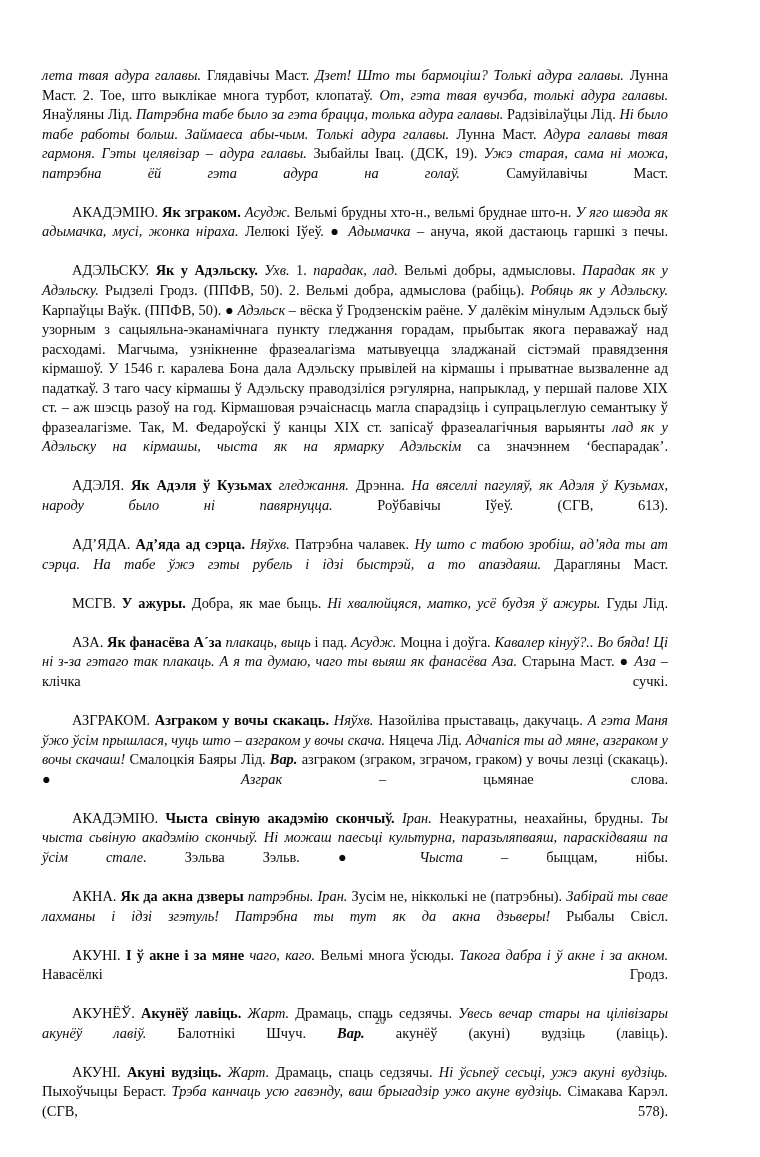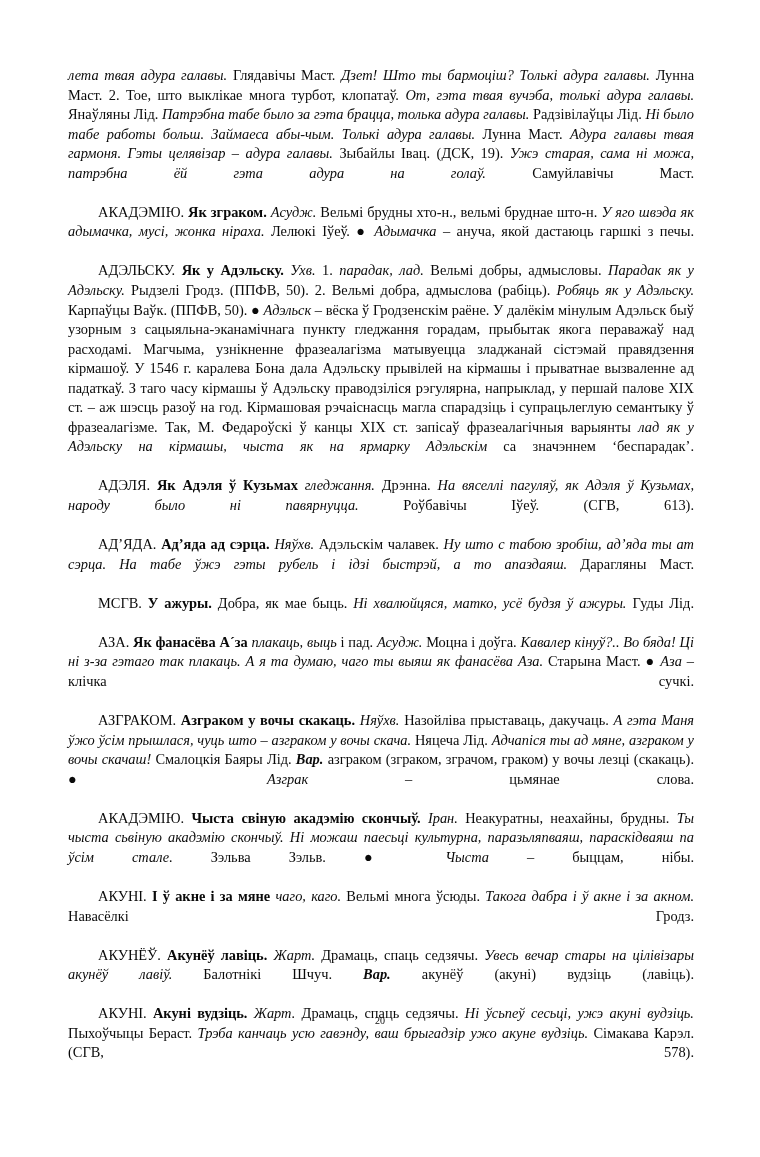--- a/index.html
+++ b/index.html
@@ -12,21 +12,21 @@
     height: 1157px;
     overflow: hidden;
     font-family: "Liberation Serif", "DejaVu Serif", serif;
     color: #0a0a0a;
   }
   .page {
     position: relative;
     width: 760px;
     height: 1157px;
     box-sizing: border-box;
-    padding: 66px 66px 0 68px;
+    padding: 66px 66px 0 42px;
   }
   .text-block {
     width: 626px;
     font-size: 14.4px;
     line-height: 19.55px;
     text-align: justify;
     text-justify: inter-word;
     hyphens: none;
   }
   p.para {
@@ -67,30 +67,31 @@
 
     <p class="para"><span class="i">лета твая адура галавы.</span><span class="hw"> Глядавічы Маст. </span><span class="i">Дзет! Што ты бармоціш? Толькі адура галавы.</span><span class="hw"> Лунна Маст. 2. Тое, што выклікае многа турбот, клопатаў. </span><span class="i">От, гэта твая вучэба, толькі адура галавы.</span><span class="hw"> Янаўляны Лід. </span><span class="i">Патрэбна табе было за гэта брацца, толька адура галавы.</span><span class="hw"> Радзівілаўцы Лід. </span><span class="i">Ні было табе работы больш. Займаеса абы-чым. Толькі адура галавы.</span><span class="hw"> Лунна Маст. </span><span class="i">Адура галавы твая гармоня. Гэты целявізар – адура галавы.</span><span class="hw"> Зыбайлы Івац. (ДСК, 19). </span><span class="i">Ужэ старая, сама ні можа, патрэбна ёй гэта адура на голаў.</span><span class="hw"> Самуйлавічы Маст.</span></p>
 
 
     <p class="entry"><span class="hw">АКАДЭМІЮ. </span><span class="b">Як зграком. </span><span class="i">Асудж.</span><span class="hw"> Вельмі брудны хто-н., вельмі бруднае што-н. </span><span class="i">У яго швэда як адымачка, мусі, жонка ніраха.</span><span class="hw"> Лелюкі Іўеў. ● </span><span class="i">Адымачка</span><span class="hw"> – ануча, якой дастаюць гаршкі з печы.</span></p>
 
     <p class="entry"><span class="hw">АДЭЛЬСКУ. </span><span class="b">Як у Адэльску. </span><span class="i">Ухв.</span><span class="hw"> 1. </span><span class="i">парадак, лад.</span><span class="hw"> Вельмі добры, адмысловы. </span><span class="i">Парадак як у Адэльску.</span><span class="hw"> Рыдзелі Гродз. (ППФВ, 50). 2. Вельмі добра, адмыслова (рабіць). </span><span class="i">Робяць як у Адэльску.</span><span class="hw"> Карпаўцы Ваўк. (ППФВ, 50). ● </span><span class="i">Адэльск</span><span class="hw"> – вёска ў Гродзенскім раёне. У далёкім мінулым Адэльск быў узорным з сацыяльна-эканамічнага пункту гледжання горадам, прыбытак якога пераважаў над расходамі. Магчыма, узнікненне фразеалагізма матывуецца зладжанай сістэмай правядзення кірмашоў. У 1546 г. каралева Бона дала Адэльску прывілей на кірмашы і прыватнае вызваленне ад падаткаў. З таго часу кірмашы ў Адэльску праводзіліся рэгулярна, напрыклад, у першай палове XIX ст. – аж шэсць разоў на год. Кірмашовая рэчаіснасць магла спарадзіць і супрацьлеглую семантыку ў фразеалагізме. Так, М. Федароўскі ў канцы XIX ст. запісаў фразеалагічныя варыянты </span><span class="i">лад як у Адэльску на кірмашы, чыста як на ярмарку Адэльскім</span><span class="hw"> са значэннем ‘беспарадак’.</span></p>
 
     <p class="entry"><span class="hw">АДЭЛЯ. </span><span class="b">Як Адэля ў Кузьмах </span><span class="i">гледжання.</span><span class="hw"> Дрэнна. </span><span class="i">На вяселлі пагуляў, як Адэля ў Кузьмах, народу было ні павярнуцца.</span><span class="hw"> Роўбавічы Іўеў. (СГВ, 613).</span></p>
 
-    <p class="entry"><span class="hw">АД’ЯДА. </span><span class="b">Ад’яда ад сэрца. </span><span class="i">Няўхв.</span><span class="hw"> Адэльскім чалавек. </span><span class="i">Ну што с табою зробіш, ад’яда ты ат сэрца. На табе ўжэ гэты рубель і ідзі быстрэй, а то апаздаяш.</span><span class="hw"> Дарагляны Маст.</span></p>
+    <p class="entry"><span class="hw">АД’ЯДА. </span><span class="b">Ад’яда ад сэрца. </span><span class="i">Няўхв.</span><span class="hw"> Патрэбна чалавек. </span><span class="i">Ну што с табою зробіш, ад’яда ты ат сэрца. На табе ўжэ гэты рубель і ідзі быстрэй, а то апаздаяш.</span><span class="hw"> Дарагляны Маст.</span></p>
 
     <p class="entry"><span class="hw">МСГВ. </span><span class="b">У ажуры. </span><span class="hw">Добра, як мае быць. </span><span class="i">Ні хвалюйцяся, матко, усё будзя ў ажуры.</span><span class="hw"> Гуды Лід.</span></p>
 
     <p class="entry"><span class="hw">АЗА. </span><span class="b">Як фанасёва А´за </span><span class="i">плакаць, выць</span><span class="hw"> і пад. </span><span class="i">Асудж.</span><span class="hw"> Моцна і доўга. </span><span class="i">Кавалер кінуў?.. Во бяда! Ці ні з-за гэтаго так плакаць. А я та думаю, чаго ты выяш як фанасёва Аза.</span><span class="hw"> Старына Маст. ● </span><span class="i">Аза</span><span class="hw"> – клічка сучкі.</span></p>
 
     <p class="entry"><span class="hw">АЗГРАКОМ. </span><span class="b">Азграком у вочы скакаць. </span><span class="i">Няўхв.</span><span class="hw"> Назойліва прыставаць, дакучаць. </span><span class="i">А гэта Маня ўжо ўсім прышлася, чуць што – азграком у вочы скача.</span><span class="hw"> Няцеча Лід. </span><span class="i">Адчапіся ты ад мяне, азграком у вочы скачаш!</span><span class="hw"> Смалоцкія Баяры Лід. </span><span class="bi">Вар.</span><span class="hw"> азграком (зграком, зграчом, граком) у вочы лезці (скакаць). ● </span><span class="i">Азграк</span><span class="hw"> – цьмянае слова.</span></p>
 
     <p class="entry"><span class="hw">АКАДЭМІЮ. </span><span class="b">Чыста свіную акадэмію скончыў. </span><span class="i">Іран.</span><span class="hw"> Неакуратны, неахайны, брудны. </span><span class="i">Ты чыста сьвіную акадэмію скончыў. Ні можаш паесьці культурна, паразьляпваяш, параскідваяш па ўсім стале.</span><span class="hw"> Зэльва Зэльв. ● </span><span class="i">Чыста</span><span class="hw"> – быццам, нібы.</span></p>
 
+    <p class="entry"><span class="hw">АКНА. </span><span class="b">Як да акна дзверы </span><span class="i">патрэбны. Іран.</span><span class="hw"> Зусім не, нікколькі не (патрэбны). </span><span class="i">Забірай ты свае лахманы і ідзі згэтуль! Патрэбна ты тут як да акна дзьверы!</span><span class="hw"> Рыбалы Свісл.</span></p>
 
     <p class="entry"><span class="hw">АКУНІ. </span><span class="b">І ў акне і за мяне </span><span class="i">чаго, каго.</span><span class="hw"> Вельмі многа ўсюды. </span><span class="i">Такога дабра і ў акне і за акном.</span><span class="hw"> Навасёлкі Гродз.</span></p>
 
     <p class="entry"><span class="hw">АКУНЁЎ. </span><span class="b">Акунёў лавіць. </span><span class="i">Жарт.</span><span class="hw"> Драмаць, спаць седзячы. </span><span class="i">Увесь вечар стары на цілівізары акунёў лавіў.</span><span class="hw"> Балотнікі Шчуч. </span><span class="bi">Вар.</span><span class="hw"> акунёў (акуні) вудзіць (лавіць).</span></p>
 
     <p class="entry"><span class="hw">АКУНІ. </span><span class="b">Акуні вудзіць. </span><span class="i">Жарт.</span><span class="hw"> Драмаць, спаць седзячы. </span><span class="i">Ні ўсьпеў сесьці, ужэ акуні вудзіць.</span><span class="hw"> Пыхоўчыцы Бераст. </span><span class="i">Трэба канчаць усю гавэнду, ваш брыгадзір ужо акуне вудзіць.</span><span class="hw"> Сімакава Карэл. (СГВ, 578). </span></p>
 
   </div>
 
   <div class="page-number">20</div>

